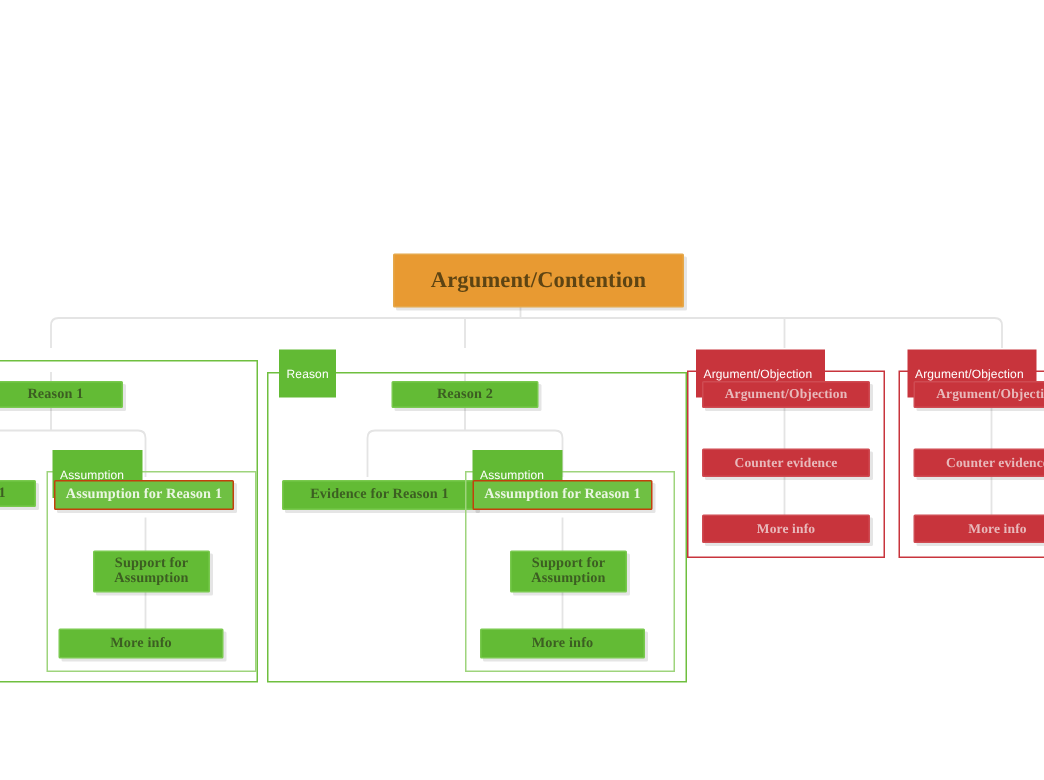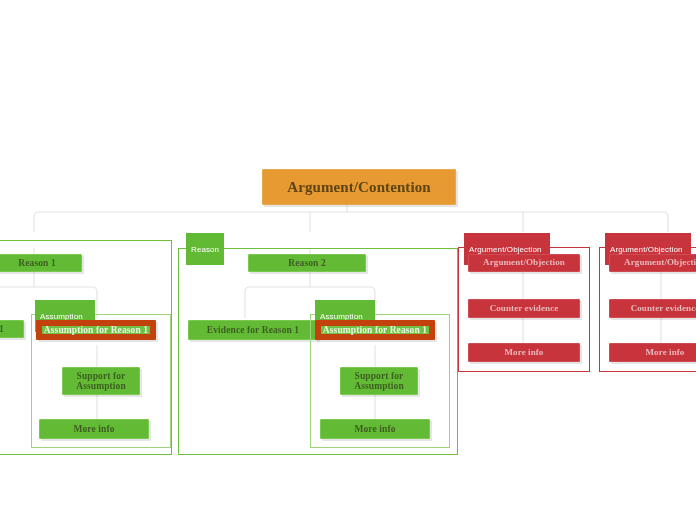--- a/index.html
+++ b/index.html
@@ -58,21 +58,21 @@
   .node.green {
     background: #63BB35;
     border: 1px solid #79C94E;
     color: #3c5e22;
     font-size: 9.5px;
     box-shadow: 2px 2px 0 rgba(0,0,0,.10);
   }
 
   .node.green-pale {
     background: #6FC043;
-    border: 6px solid #c2410c;
+    border: 1px solid #c2410c;
     color: #eaf6e2;
     font-size: 9.5px;
     box-shadow: 2px 2px 0 rgba(0,0,0,.10);
   }
 
   .node.red {
     background: #C8343C;
     border: 1px solid #CF4B52;
     color: #e8b9bb;
     font-size: 9px;
@@ -168,21 +168,21 @@
     <span>Support for</span>
     <span>Assumption</span>
   </div>
 
   <div class="node green" style="left:39px; top:419px; width:110px; height:20px;">More info</div>
 
   <div class="group green-frame" style="left:178px; top:248px; width:280px; height:207px;"></div>
 
   <div class="tag green" style="left:186px; top:233px; width:38px; height:15px;">Reason</div>
 
-  <div class="node green" style="left:248px; top:254px; width:118px; height:18px;">Reason 2</div>
+  <div class="node green" style="left:261px; top:254px; width:98px; height:18px;">Reason 2</div>
 
   <div class="node green" style="left:188px; top:320px; width:130px; height:20px;">Evidence for Reason 1</div>
 
   <div class="group green-frame2" style="left:310px; top:314px; width:140px; height:134px;"></div>
 
   <div class="tag green" style="left:315px; top:300px; width:60px; height:14px;">Assumption</div>
 
   <div class="node green-pale" style="left:315px; top:320px; width:120px; height:20px;">Assumption for Reason 1</div>
 
   <div class="node green" style="left:340px; top:367px; width:78px; height:28px; flex-direction:column; justify-content:center;">

